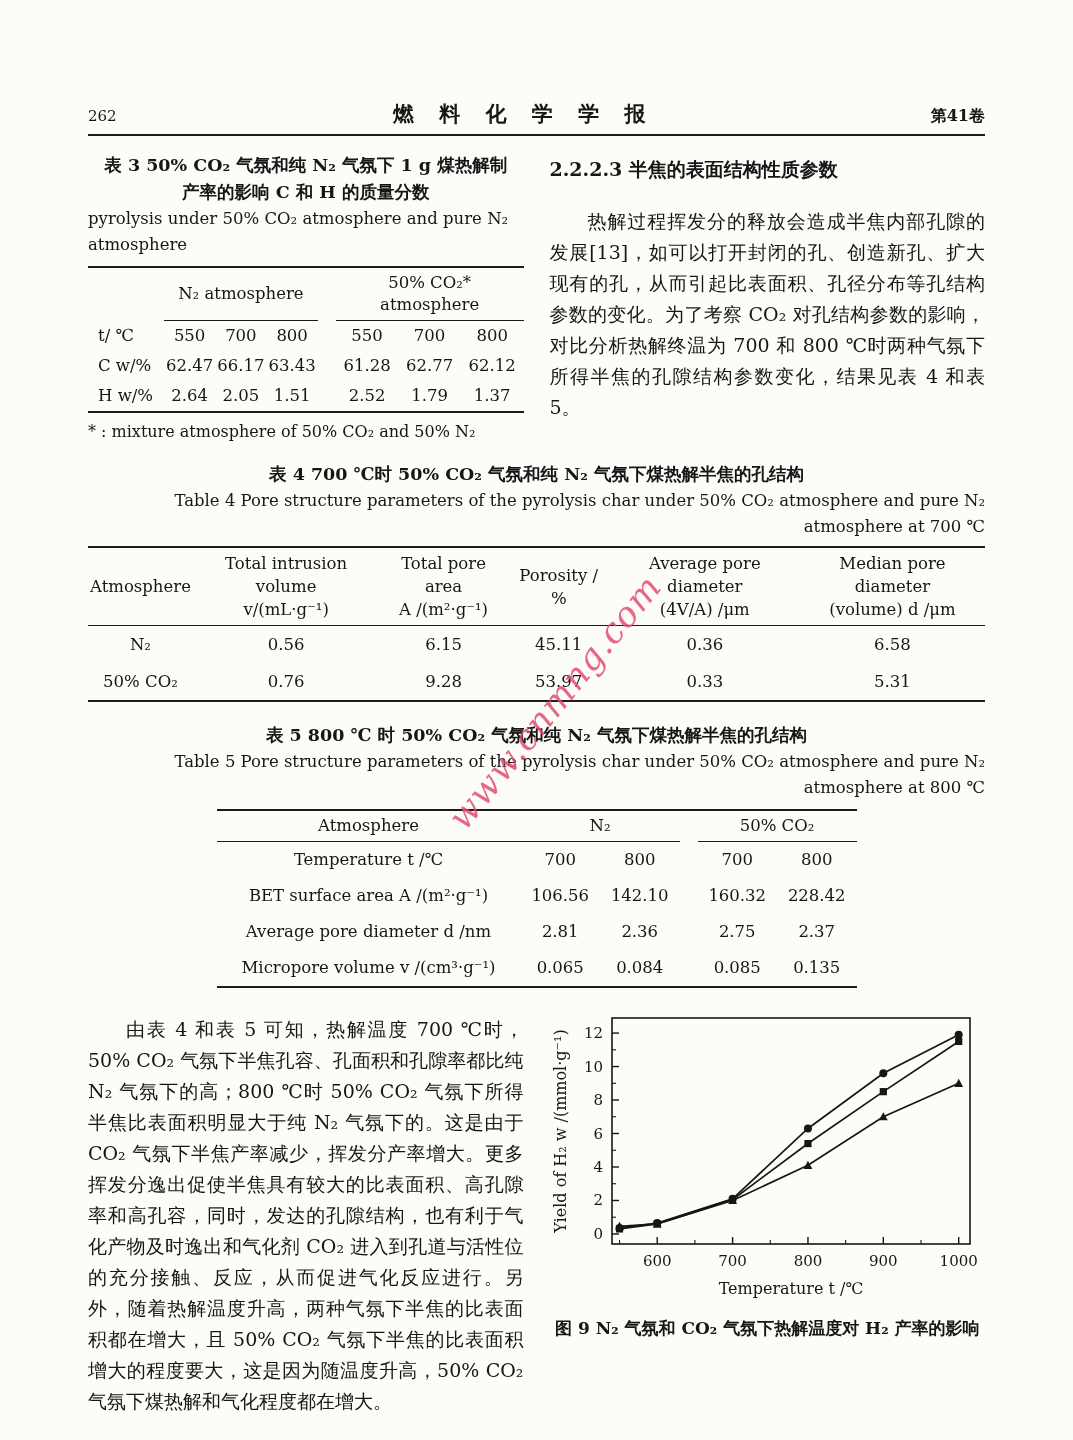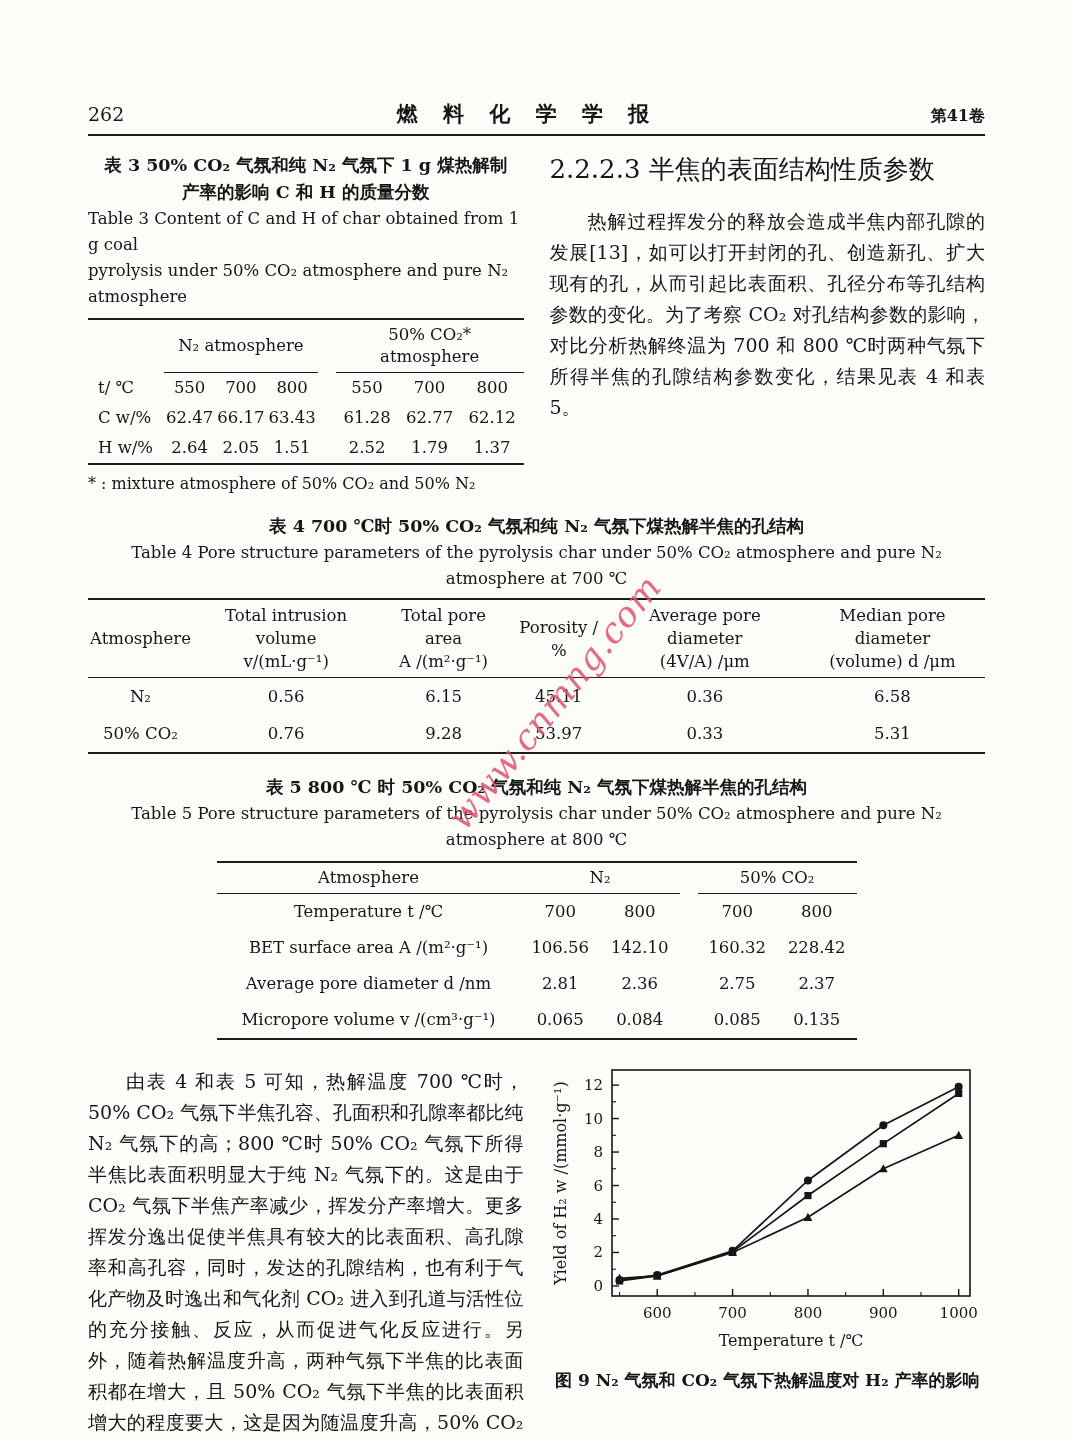--- a/index.html
+++ b/index.html
@@ -2,43 +2,43 @@
 <html><head>
 <meta charset="utf-8">
 <style>
   html,body{margin:0;padding:0;background:#888;}
   .page{position:relative;width:1073px;height:1440px;background:#fcfcf9;box-sizing:border-box;
         padding:100px 88px 0 88px;overflow:hidden;color:#161616;
         font-family:"DejaVu Serif","Liberation Serif",serif;}
   
   .hdr{display:flex;justify-content:space-between;align-items:baseline;
        border-bottom:2px solid #1c1c1c;padding-bottom:6px;}
-  .hdr .pgnum{font-size:19px;}
+  .hdr .pgnum{font-size:15px;}
   .hdr .jtitle{font-size:21px;font-weight:bold;letter-spacing:9px;}
   .hdr .vol{font-size:16px;font-weight:bold;}
   
   .two-col{display:flex;gap:26px;}
   .two-col .col{flex:1;min-width:0;}
   .top-row{margin-top:16px;}
   
   .t-cn{font-size:17.5px;font-weight:bold;text-align:center;line-height:27px;}
-  .t-en{font-size:16.5px;text-align:center;line-height:26px;}
+  .t-en{font-size:16.5px;text-align:right;line-height:26px;}
   .t-en.block{text-align:left;}
   
   table{border-collapse:collapse;width:100%;font-size:16.5px;}
   .rule-table{border-top:2.5px solid #1c1c1c;border-bottom:2.5px solid #1c1c1c;}
   .rule-table th,.rule-table td{font-weight:normal;text-align:center;padding:4px 2px;line-height:22px;}
   .grp{border-bottom:1.5px solid #1c1c1c;}
   td.gap,th.gap{width:14px;border:none !important;}
   
   .tbl3{margin-top:8px;}
   .tbl3 td.lbl,.tbl3 th.lbl{text-align:left;padding-left:10px;width:64px;}
   .footnote{font-size:16px;margin-top:9px;}
   
-  h3.sec{font-size:26px;font-weight:normal;margin:0 0 22px 0;line-height:30px;}
+  h3.sec{font-size:19px;font-weight:bold;margin:0 0 22px 0;line-height:30px;}
   p.body{font-size:19px;line-height:31px;text-align:justify;margin:12px 0 4px 0;}
   p.body.indent{text-indent:2em;}
   .s223 h3.sec{margin-top:2px;}
   
   .tbl-full{margin-top:20px;}
   .tbl4 thead{border-bottom:1.5px solid #1c1c1c;}
   .tbl4 th div{line-height:23px;}
   .tbl4 td{height:29px;}
   .tbl5-wrap{width:640px;margin:8px auto 0;}
   .tbl5 th{border-bottom:1.4px solid #1c1c1c;}
@@ -71,21 +71,20 @@
   </div>
 
   <div class="two-col top-row">
 
     <div class="col">
       <div class="t-cn">
         <div>表 3  50% CO₂ 气氛和纯 N₂ 气氛下 1 g 煤热解制</div>
         <div>产率的影响 C 和 H 的质量分数</div>
       </div>
       <div class="t-en block">
-        <div>Table 3  Content of C and H of char obtained from 1 g coal</div>
         <div>pyrolysis under 50% CO₂ atmosphere and pure N₂ atmosphere</div>
       </div>
       <table class="rule-table tbl3">
         <thead>
           <tr>
             <th class="lbl"></th>
             <th colspan="3" class="grp">N₂ atmosphere</th>
             <th class="gap"></th>
             <th colspan="3" class="grp">50% CO₂* atmosphere</th>
           </tr>

